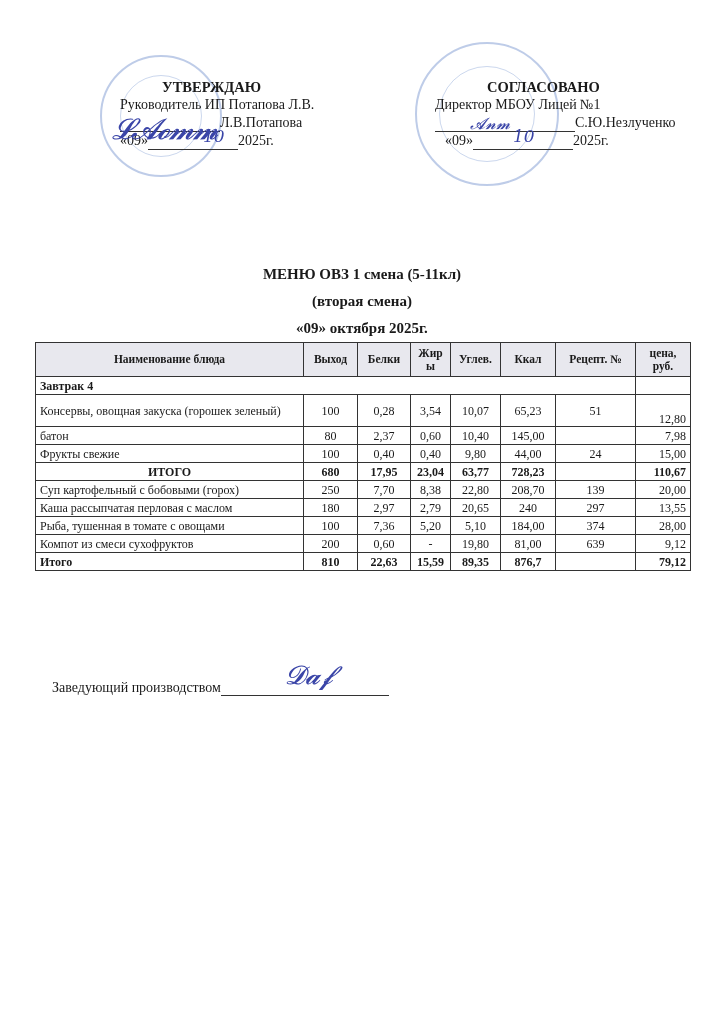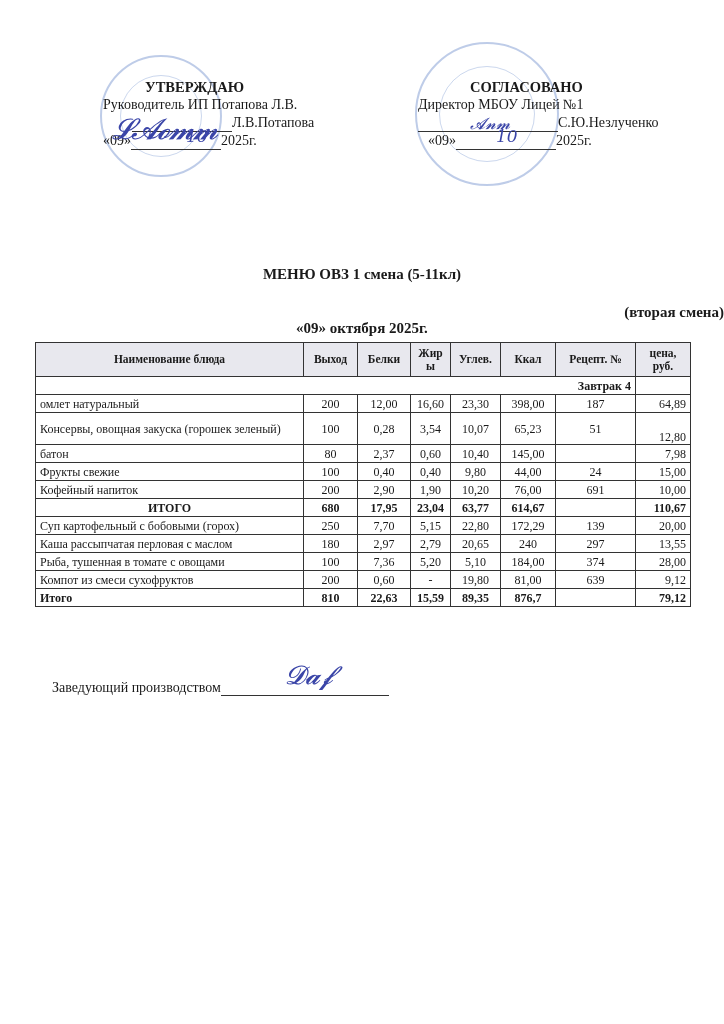--- a/index.html
+++ b/index.html
@@ -1,53 +1,53 @@
 <!DOCTYPE html>
 <html><head>
   <meta charset="utf-8">
   <style>
     html, body { margin:0; padding:0; }
     body { width:724px; height:1024px; background:#ffffff; position:relative; overflow:hidden;
            font-family:"Liberation Serif", serif; color:#1a1a1a; }
-    .approve { position:absolute; top:78px; font-size:14px; line-height:18px; }
+    .approve { position:absolute; top:78px; font-size:14px; line-height:18px;padding-left:17px; }
     .approve .head { font-weight:bold; font-size:14.5px; }
     #approve-left { left:103px; width:240px; }
     #approve-left .head { padding-left:42px; }
     #approve-right { left:418px; width:250px; }
     #approve-right .head { padding-left:52px; }
     .stamp { position:absolute; border-radius:50%; border:2px solid rgba(70,110,190,0.35); }
     .stamp .inner { position:absolute; border-radius:50%; border:1.5px solid rgba(70,110,190,0.28); }
     .sig { position:absolute; color:#3a45a8; font-family:"DejaVu Serif", serif; font-style:italic; }
     .title { position:absolute; left:0; width:724px; text-align:center; font-weight:bold; font-size:15px; }
     table { position:absolute; left:35px; top:342px; border-collapse:collapse; font-size:12px;
             width:655px; table-layout:fixed; }
     td, th { border:1px solid #333; padding:0 4px; height:17px; line-height:14px; }
     th { background:#e8e8ee; font-weight:bold; font-size:11.5px; text-align:center; height:33px; line-height:13px; }
     td.num { text-align:center; }
     td.name { text-align:left; }
-    tr.section td { text-align:right; font-weight:bold; }
+    tr.section td { text-align:left; font-weight:bold; }
     tr.total td { font-weight:bold; }
     td.price { text-align:right; }
     .footer { position:absolute; left:52px; top:680px; font-size:14px; }
     .footer .line { display:inline-block; width:168px; border-bottom:1px solid #333; vertical-align:bottom; height:14px; }
   </style>
 </head>
 <body>
 
 <div class="stamp" style="left:100px;top:55px;width:118px;height:118px;">
   <div class="inner" style="left:18px;top:18px;width:80px;height:80px;"></div>
 </div>
 <div class="stamp" style="left:415px;top:42px;width:140px;height:140px;">
   <div class="inner" style="left:22px;top:22px;width:94px;height:94px;"></div>
 </div>
 
 <div class="approve" id="approve-left">
   <div class="head">УТВЕРЖДАЮ</div>
   <div>Руководитель ИП Потапова Л.В.</div>
-  <div style="padding-left:0;text-align:center;">
+  <div style="padding-left:0;">
     <span style="display:inline-block;width:100px;border-bottom:1px solid #333;height:14px;vertical-align:bottom;"></span><span>Л.В.Потапова</span>
   </div>
   <div>
     <span>«09»</span><span style="display:inline-block;width:90px;border-bottom:1px solid #333;height:14px;vertical-align:bottom;position:relative;"><span class="sig" style="left:55px;top:-8px;font-size:17px;">10</span></span><span>2025г.</span>
   </div>
 </div>
 <div class="sig" style="left:112px;top:112px;font-size:29px;letter-spacing:-2px;">𝓛𝓐𝓸𝓶𝓶</div>
 
 <div class="approve" id="approve-right">
   <div class="head">СОГЛАСОВАНО</div>
@@ -55,21 +55,21 @@
   <div>
     <span style="display:inline-block;width:140px;border-bottom:1px solid #333;height:14px;vertical-align:bottom;"></span><span>С.Ю.Незлученко</span>
   </div>
   <div>
     <span style="display:inline-block;width:10px;"></span><span>«09»</span><span style="display:inline-block;width:100px;border-bottom:1px solid #333;height:14px;vertical-align:bottom;position:relative;"><span class="sig" style="left:40px;top:-8px;font-size:17px;">10</span></span><span>2025г.</span>
   </div>
 </div>
 <div class="sig" style="left:470px;top:114px;font-size:16px;">𝓐𝓷𝓶</div>
 
 <div class="title" style="top:266px;">МЕНЮ ОВЗ 1 смена (5-11кл)</div>
-<div class="title" style="top:304px;text-align:right;">(вторая смена)</div>
+<div class="title" style="top:293px;">(вторая смена)</div>
 <div class="title" style="top:320px;">«09» октября 2025г.</div>
 
 <table>
   <colgroup>
     <col style="width:268px">
       <col style="width:54px">
       <col style="width:53px">
       <col style="width:40px">
     <col style="width:50px">
       <col style="width:55px">
@@ -85,30 +85,20 @@
       <th>Углев.</th>
       <th>Ккал</th>
       <th>Рецепт. №</th>
       <th>цена, руб.</th>
     </tr>
   </thead>
   <tbody id="tbody">
       <tr class="section">
         <td colspan="7">Завтрак 4</td>
         <td></td>
-      </tr>
-      <tr>
-        <td class="name">омлет натуральный</td>
-        <td class="num">200</td>
-        <td class="num">12,00</td>
-        <td class="num">16,60</td>
-        <td class="num">23,30</td>
-        <td class="num">398,00</td>
-        <td class="num">187</td>
-        <td class="price">64,89</td>
       </tr>
       <tr style="height: 32px;">
         <td class="name" style="line-height: 14px; margin-top: 17px;"> Консервы, овощная закуска (горошек зеленый)</td>
         <td class="num">100</td>
         <td class="num">0,28</td>
         <td class="num">3,54</td>
         <td class="num">10,07</td>
         <td class="num">65,23</td>
         <td class="num">51</td>
         <td class="price" style="vertical-align: bottom;">12,80</td>
@@ -126,47 +116,37 @@
       <tr>
         <td class="name">Фрукты свежие</td>
         <td class="num">100</td>
         <td class="num">0,40</td>
         <td class="num">0,40</td>
         <td class="num">9,80</td>
         <td class="num">44,00</td>
         <td class="num">24</td>
         <td class="price">15,00</td>
       </tr>
-      <tr>
-        <td class="name">Кофейный напиток</td>
-        <td class="num">200</td>
-        <td class="num">2,90</td>
-        <td class="num">1,90</td>
-        <td class="num">10,20</td>
-        <td class="num">76,00</td>
-        <td class="num">691</td>
-        <td class="price">10,00</td>
-      </tr>
       <tr class="total">
         <td class="name" style="text-align: center;">ИТОГО</td>
         <td class="num">680</td>
         <td class="num">17,95</td>
         <td class="num">23,04</td>
         <td class="num">63,77</td>
-        <td class="num">614,67</td>
+        <td class="num">728,23</td>
         <td class="num"></td>
         <td class="price">110,67</td>
       </tr>
       <tr>
         <td class="name">Суп картофельный с бобовыми (горох)</td>
         <td class="num">250</td>
         <td class="num">7,70</td>
-        <td class="num">5,15</td>
+        <td class="num">8,38</td>
         <td class="num">22,80</td>
-        <td class="num">172,29</td>
+        <td class="num">208,70</td>
         <td class="num">139</td>
         <td class="price">20,00</td>
       </tr>
       <tr>
         <td class="name">Каша рассыпчатая перловая с маслом</td>
         <td class="num">180</td>
         <td class="num">2,97</td>
         <td class="num">2,79</td>
         <td class="num">20,65</td>
         <td class="num">240</td>

